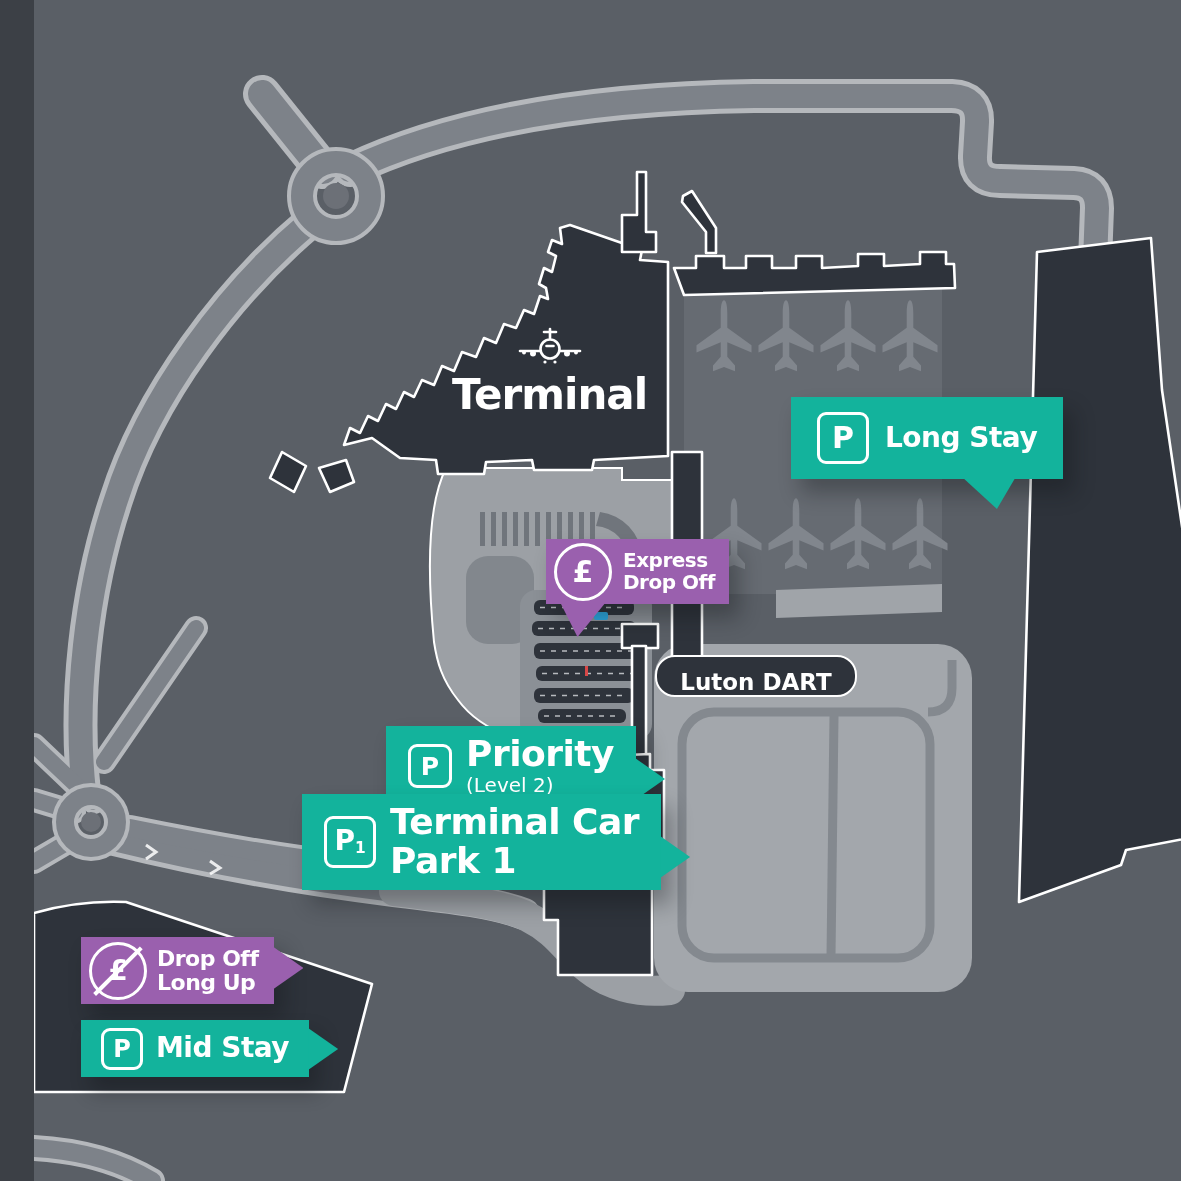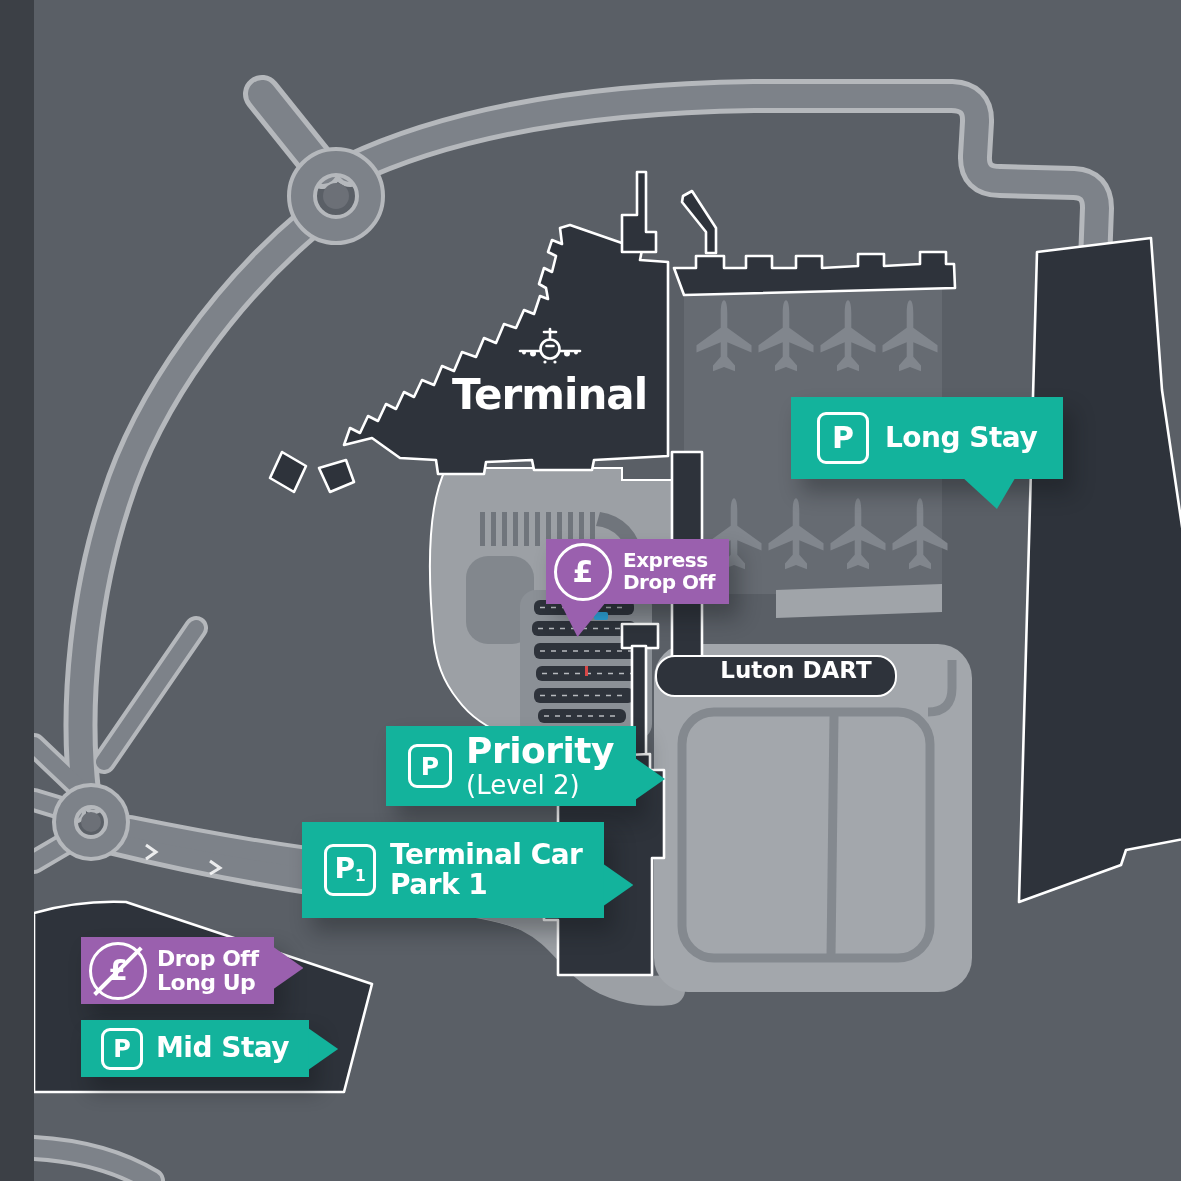--- a/index.html
+++ b/index.html
@@ -47,21 +47,21 @@
 
   .txt{font-weight:bold;line-height:1.08;letter-spacing:-.5px;}
   .subtxt{font-weight:normal;letter-spacing:0;}
 
   .terminal-label{position:absolute;left:398px;top:326px;width:235px;display:flex;
     flex-direction:column;align-items:center;color:#fff;gap:2px;}
   .terminal-label .txt{font-size:42px;letter-spacing:-1px;}
 
   .dart-pill{position:absolute;left:621px;top:655px;width:198px;height:38px;
     background:var(--dark);border:2.5px solid #fff;border-radius:20px;color:#fff;
-    display:flex;align-items:flex-start;justify-content:center;font-weight:bold;font-size:23px;padding-left:40px;}
+    display:flex;align-items:flex-end;justify-content:center;font-weight:bold;font-size:23px;}
 </style>
 </head>
 <body>
 
 <div class="stage">
 
   <svg class="map" viewBox="0 0 1181 1181">
     <rect x="0" y="0" width="1181" height="1181" fill="var(--bg)"></rect>
 
     <g>
@@ -241,30 +241,30 @@
   <div class="dart-pill">
     <span>Luton DART</span>
   </div>
 
   <div class="callout teal" style="left:352px;top:726px;height:80px;padding:0 22px;gap:14px;">
     <span class="pbadge" style="width:38px;height:38px;font-size:25px;">
       <span>P</span>
     </span>
     <span style="display:block;">
       <span class="txt" style="font-size:36px;display:block;">Priority</span>
-      <span class="subtxt" style="font-size:26px;display:block;">(Level 2)</span>
+      <span class="subtxt" style="font-size:20px;display:block;">(Level 2)</span>
     </span>
     <i class="tail tail-r" style="bottom:6px;"></i>
   </div>
 
-  <div class="callout teal" style="left:268px;top:822px;height:96px;padding:0 22px;gap:14px;">
+  <div class="callout teal" style="left:268px;top:794px;height:96px;padding:0 22px;gap:14px;">
     <span class="pbadge" style="width:46px;height:46px;font-size:28px;">
       <span><span>P</span><span class="sub">1</span></span>
     </span>
-    <span class="txt" style="font-size:28px;">
+    <span class="txt" style="font-size:36px;">
       <span>Terminal Car</span><br>
       <span>Park 1</span>
     </span>
     <i class="tail tail-r" style="bottom:12px;"></i>
   </div>
 
   <div class="callout purple" style="left:47px;top:937px;height:67px;padding:0 16px 0 8px;gap:10px;">
     <span class="cbadge" style="width:52px;height:52px;font-size:28px;">
       <span>£</span>
       <span class="slash"></span>

